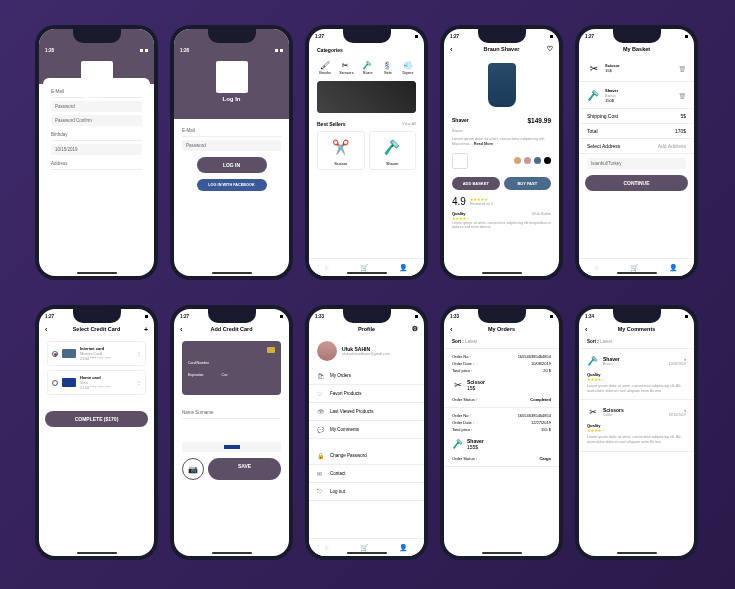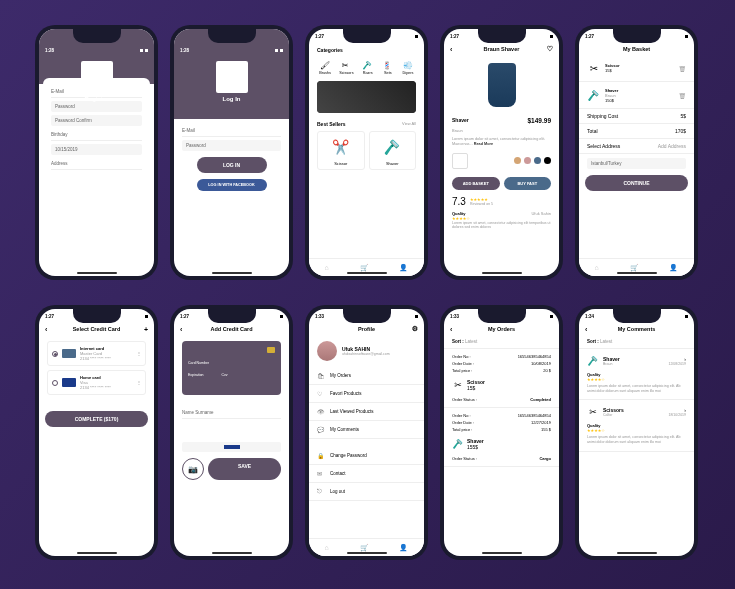--- a/index.html
+++ b/index.html
@@ -206,21 +206,21 @@
 <div class="cdot" style="background:#d4a574"></div>
 <div class="cdot" style="background:#c99"></div>
 <div class="cdot" style="background:#4a6a8a"></div>
 <div class="cdot" style="background:#000"></div>
 </div>
 <div class="btns2">
 <div class="btn-sm" style="background:#5d5066">ADD BASKET</div>
 <div class="btn-sm" style="background:#4a6a8a">BUY FAST</div>
 </div>
 <div class="rating">
-          <span class="rnum">7.3</span>
+          <span class="rnum">4.9</span>
           <div>
             <div class="stars">★★★★★</div>
             <div style="font-size:3.5px;color:#999">Reviewed on 5</div>
           </div>
         </div>
 <div class="rev">
           <div style="display:flex;justify-content:space-between">
             <b>Quality</b>
             <span style="color:#999">Ufuk Sahin</span>
           </div>

